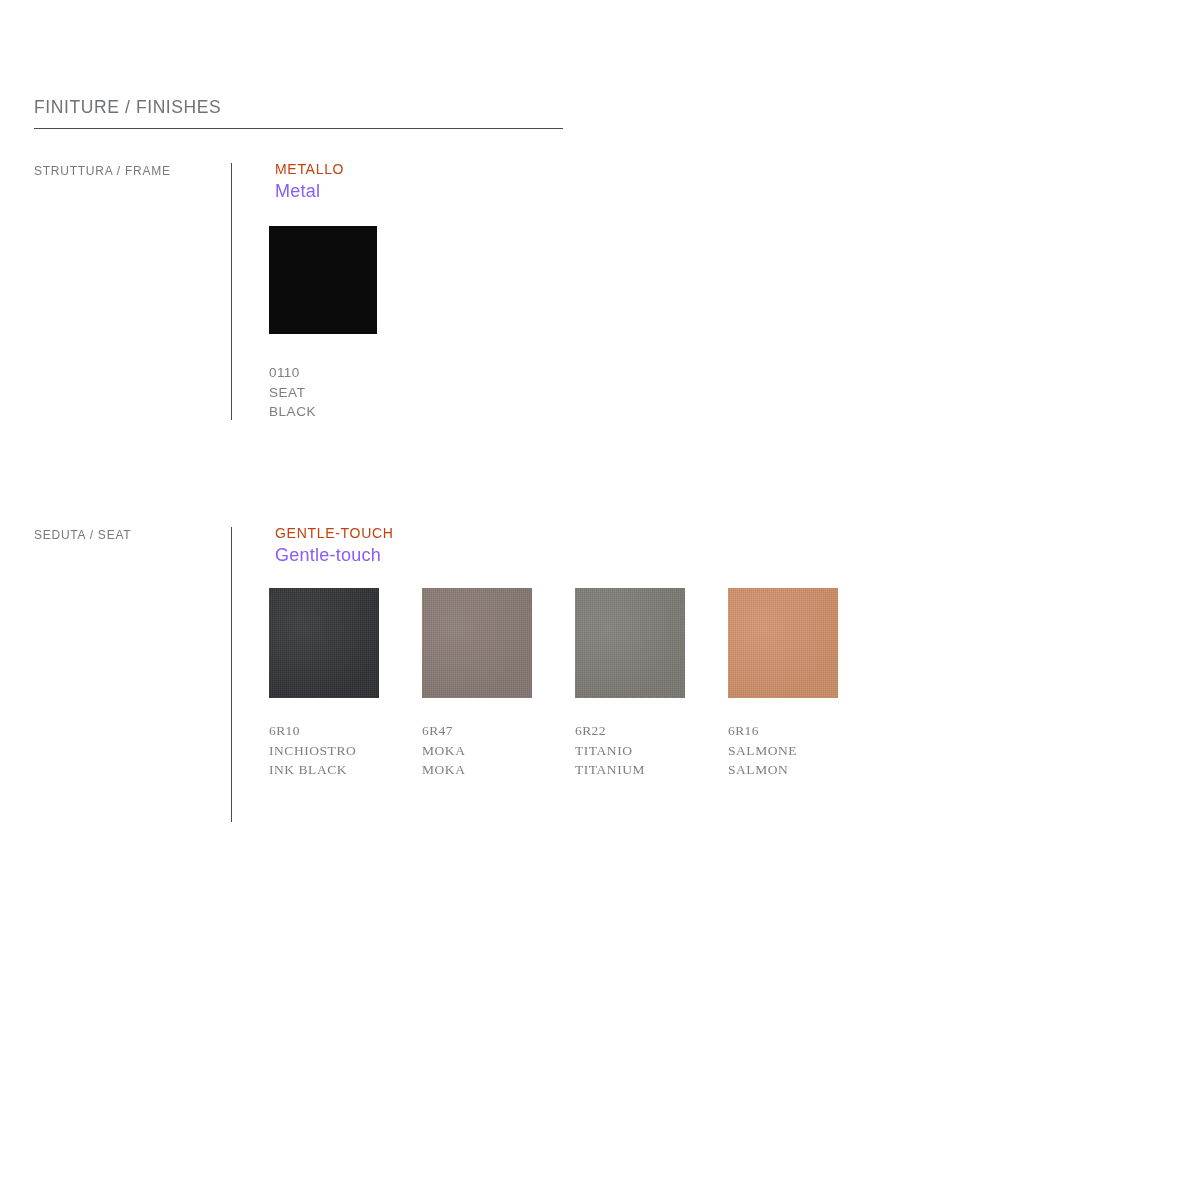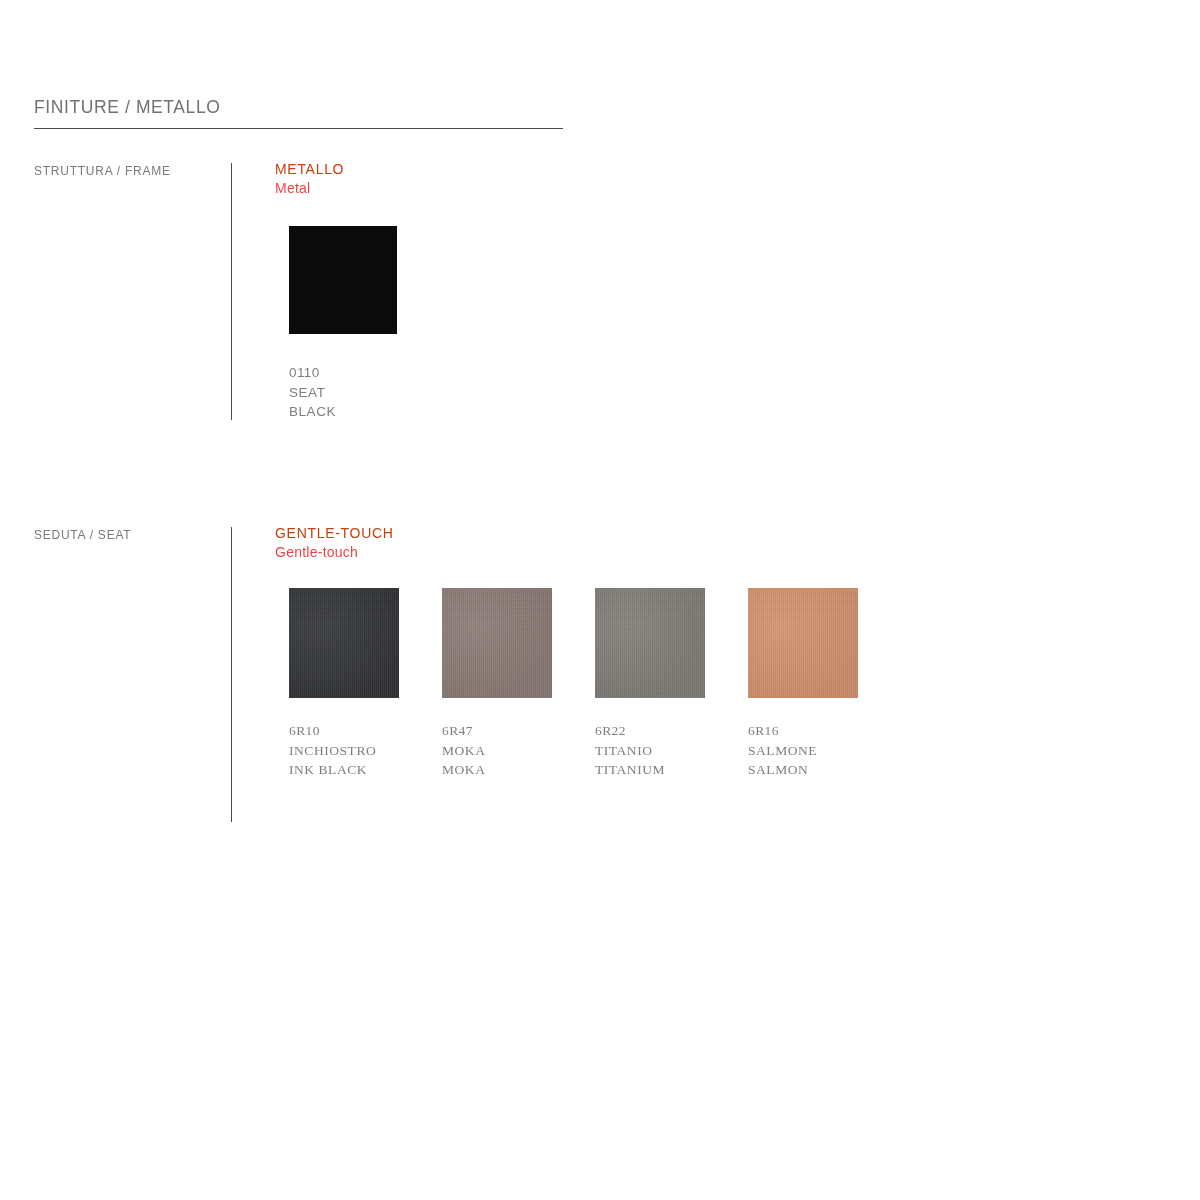--- a/index.html
+++ b/index.html
@@ -68,30 +68,30 @@
     top: 0px;
     line-height: 1.38;
   }
   .material-name-it {
     font-size: 14px;
     letter-spacing: 0.7px;
     color: #c2410c;
     white-space: nowrap;
   }
   .material-name-en {
-    font-size: 14px;
+    font-size: 18px;
     letter-spacing: 0.25px;
-    color: #ef4444;
+    color: #8b5cf6;
     white-space: nowrap;
   }
 
   
   .swatch-row {
     position: absolute;
-    left: 289px;
+    left: 269px;
     display: flex;
     justify-content: flex-end;
   }
   .group-frame .swatch-row { top: 66px; }
   .group-seat  .swatch-row { top: 64px; font-family: Liberation Serif, serif; }
 
   .swatch-cell {
     width: 153px;
     flex: 0 0 153px;
   }
@@ -141,21 +141,21 @@
     letter-spacing: 0.55px;
     color: #7b7e82;
   }
   .swatch-code { letter-spacing: 0.4px; }
 </style>
 </head>
 <body>
 
 <div class="page">
 
-  <div class="page-title">FINITURE / METALLO</div>
+  <div class="page-title">FINITURE / FINISHES</div>
   <div class="title-rule"></div>
 
   <div class="group group-frame">
     <div class="group-label">STRUTTURA / FRAME</div>
     <div class="group-divider"></div>
 
     <div class="material-head">
       <div class="material-name-it">METALLO</div>
       <div class="material-name-en">Metal</div>
     </div>

